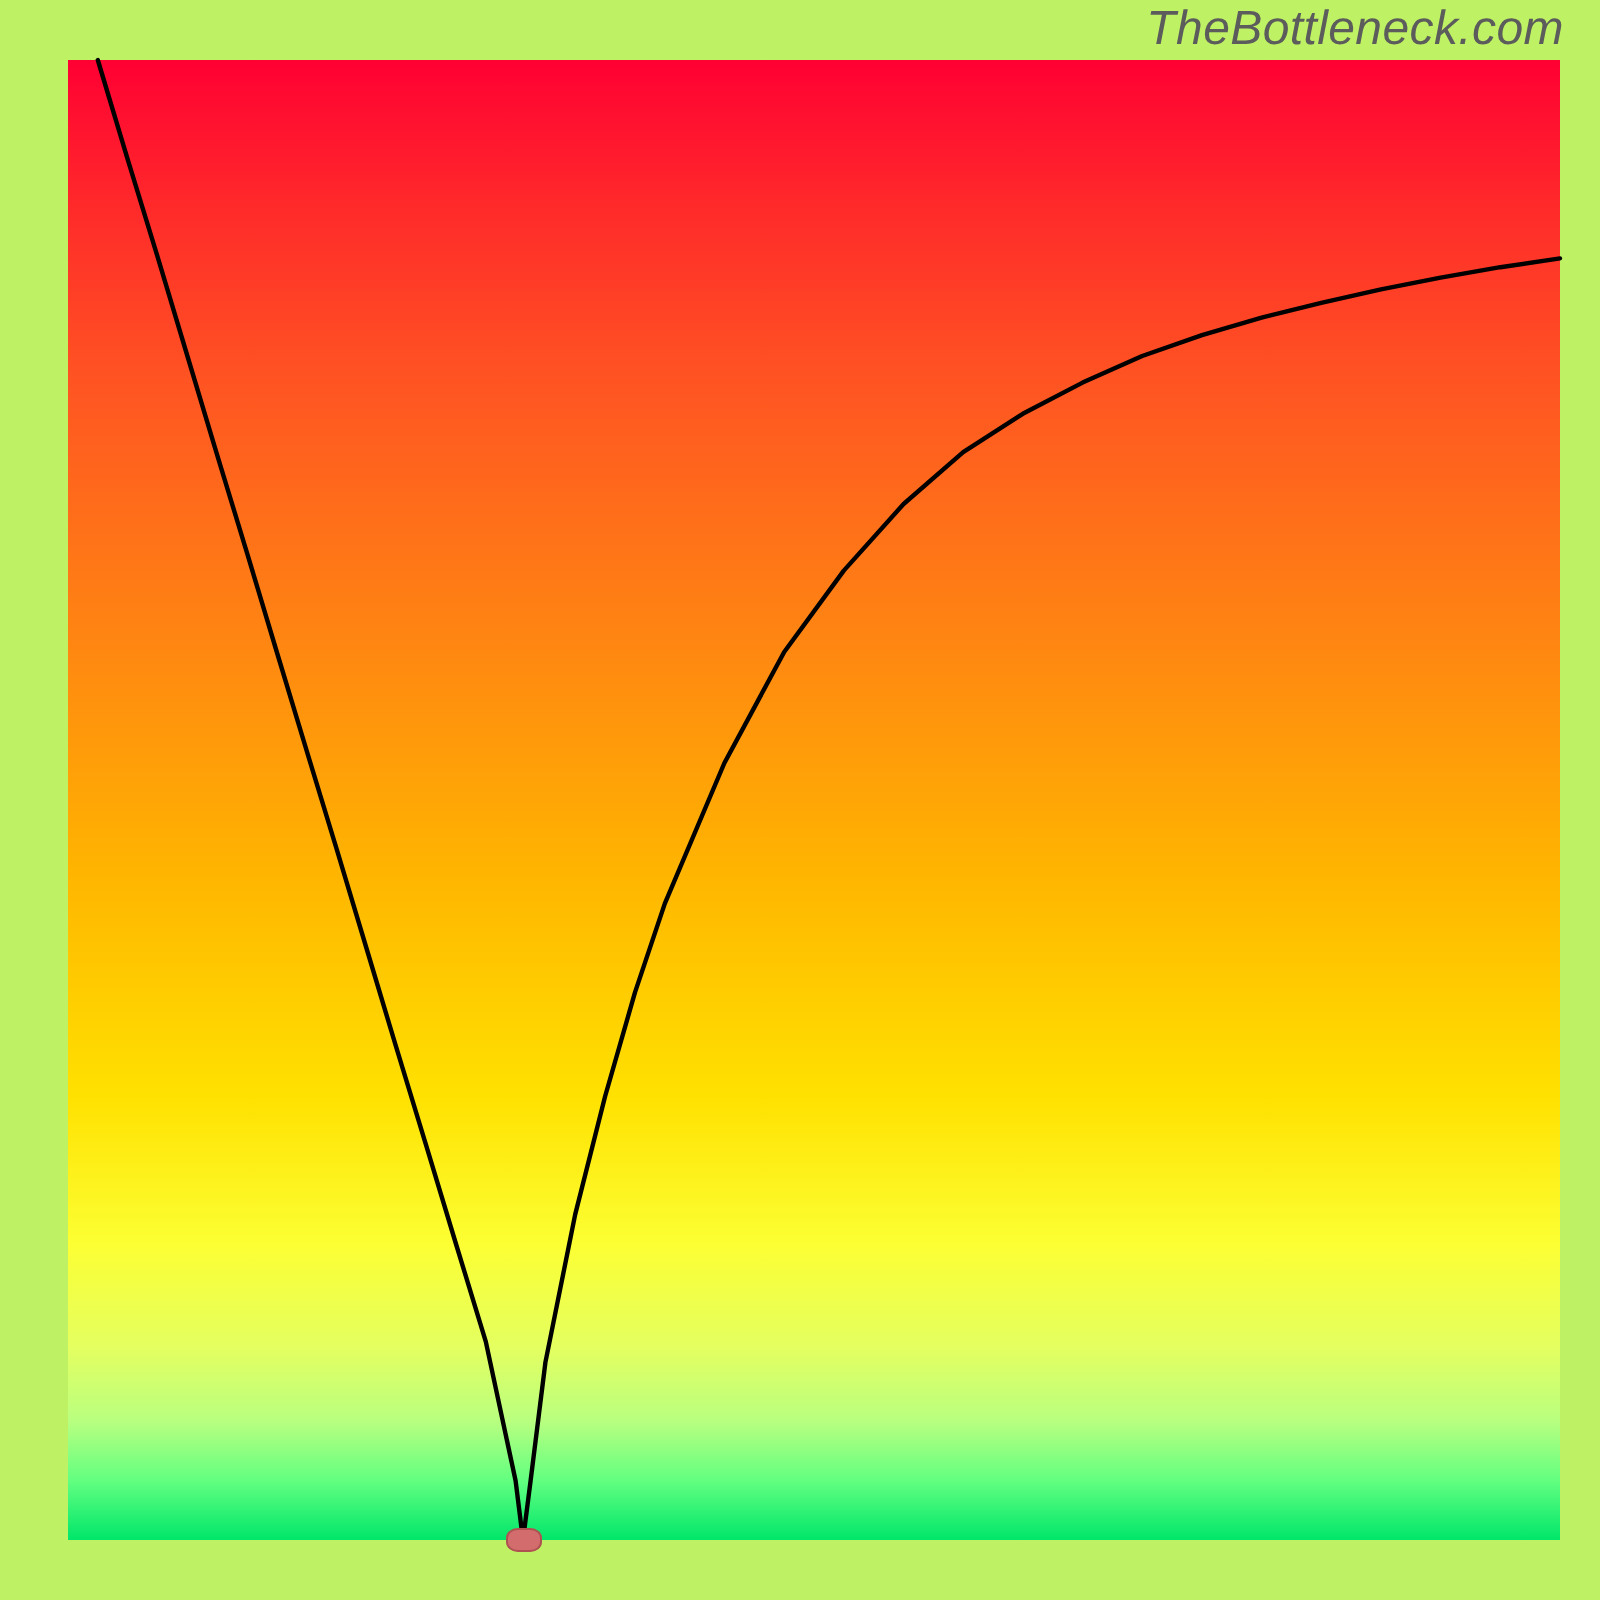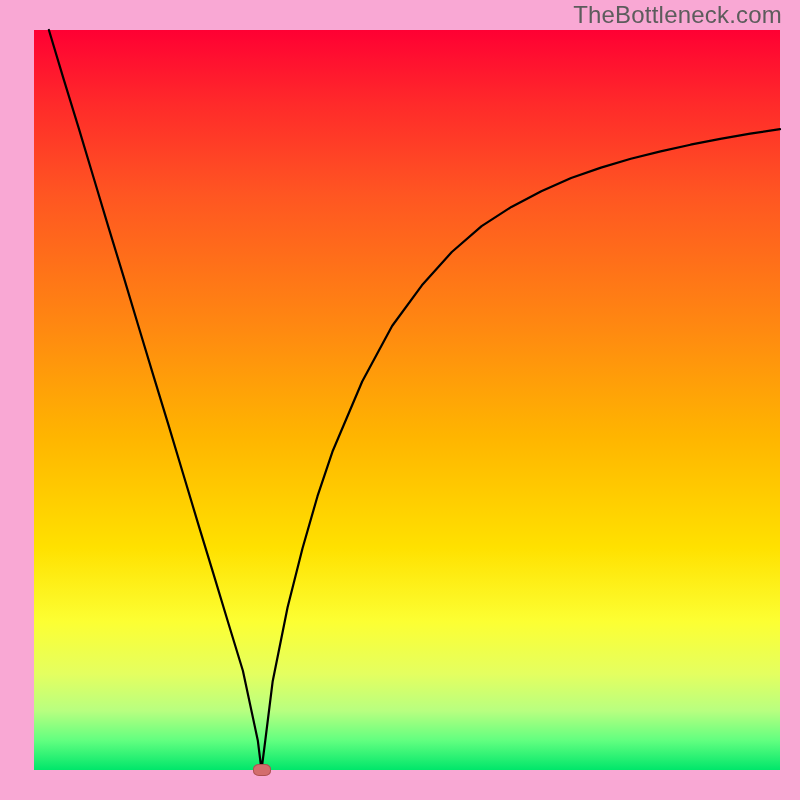--- a/index.html
+++ b/index.html
@@ -1,17 +1,17 @@
 <!DOCTYPE html>
 <html><head>
 <meta charset="utf-8">
 <style>
   * { margin: 0; padding: 0; box-sizing: border-box; }
   html, body { width: 800px; height: 800px; background: #000; overflow: hidden; }
-  .stage { position: relative; width: 800px; height: 800px; background: #f9a8d4; }
+  .stage { position: relative; width: 800px; height: 800px; background: #bef264; font-style: italic; }
   .plot-bg {
     position: absolute;
     background: linear-gradient(to bottom,
       #ff0033 0%,
       #ff2a2a 10%,
       #ff5522 22%,
       #ff8811 40%,
       #ffb500 55%,
       #ffe100 70%,
       #fcff33 80%,

